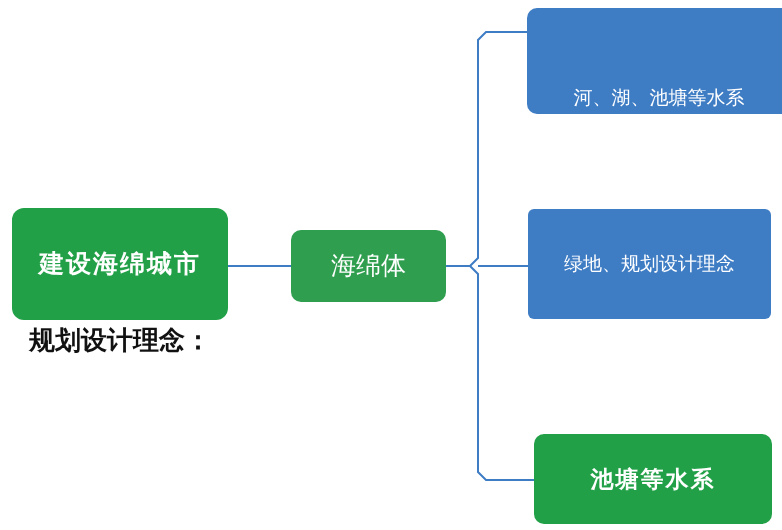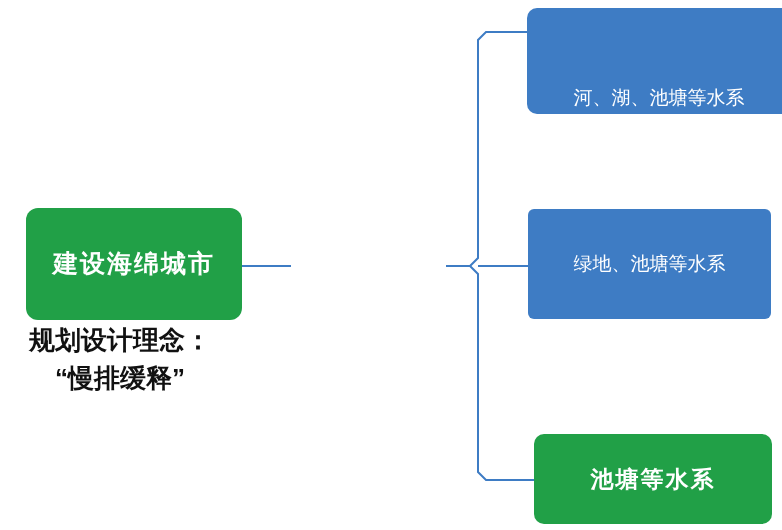--- a/index.html
+++ b/index.html
@@ -32,21 +32,21 @@
   .green {
     background: #21a047;
   }
   .green-dark {
     background: #2f9e4f;
   }
   .blue {
     background: #3e7cc4;
   }
   #node-main {
-    left: 26px;
+    left: 12px;
     top: 208px;
     width: 216px;
     height: 112px;
     font-size: 25px;
     font-weight: bold;
     letter-spacing: 2px;
     border-radius: 12px;
   }
   #node-sponge {
     left: 291px;
@@ -120,29 +120,31 @@
     <path d="M 478 266 L 528 266" stroke="#3e7cc4" stroke-width="2" fill="none"></path>
     <path d="M 470 266 L 478 274 L 478 472 L 486 480 L 534 480" stroke="#3e7cc4" stroke-width="2" fill="none"></path>
   </svg>
 
   <div class="node green" id="node-main">
     <span>建设海绵城市</span>
   </div>
 
   <div id="caption">
     <div>规划设计理念：</div>
-    <div>“慢排缓释”</div>
   </div>
 
+  <div class="node green-dark" id="node-sponge">
+    <span>海绵体</span>
+  </div>
 
   <div class="node blue" id="node-branch-0">
     <span>河、湖、池塘等水系</span>
   </div>
 
   <div class="node blue" id="node-branch-1">
-    <span>绿地、池塘等水系</span>
+    <span>绿地、规划设计理念</span>
   </div>
 
   <div class="node green" id="node-branch-2">
     <span>池塘等水系</span>
   </div>
 
 </div>
 
 </body></html>

